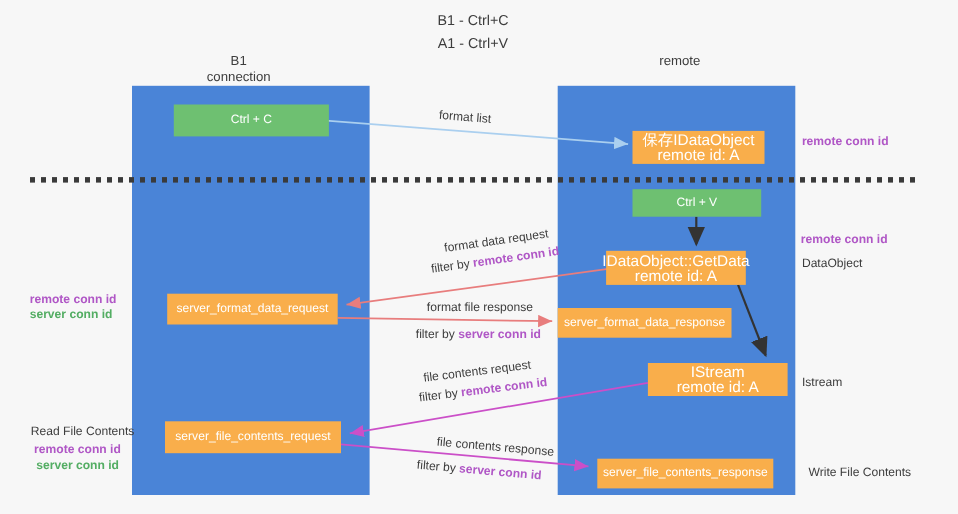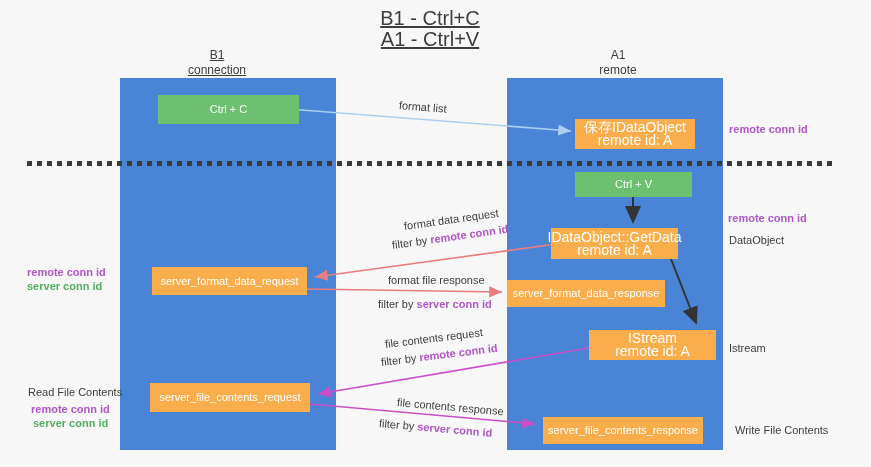--- a/index.html
+++ b/index.html
@@ -10,23 +10,22 @@
   .canvas{
     position:relative;
     width:871px;height:467px;
     background:var(--background,#f7f7f7);
     overflow:hidden;
   }
   .abs{position:absolute;}
   .title{
     left:340px;top:8px;width:180px;
     text-align:center;
-    font-size:20px;line-height:21px;
+    font-size:13px;line-height:21px;
     color:var(--text-dark,#3d3d3d);
-    text-decoration:underline;
   }
   .lane-header{
     top:48px;width:120px;
     text-align:center;
     font-size:12px;line-height:15px;
     color:var(--text-dark,#3d3d3d);
   }
   .lane{
     top:78px;width:216px;height:372px;
     background:var(--lane-blue,#4a84d7);
@@ -73,26 +72,25 @@
 </head>
 <body>
 
 <div class="canvas">
 
   <div class="abs title">
     <div>B1 - Ctrl+C</div>
     <div>A1 - Ctrl+V</div>
   </div>
 
-  <div class="abs lane-header" style="left:157px;text-decoration:underline;">
+  <div class="abs lane-header" style="left:157px;">
     <div>B1</div>
     <div>connection</div>
   </div>
   <div class="abs lane-header" style="left:558px;">
-    <div>A1</div>
     <div>remote</div>
   </div>
 
   <div class="abs lane" style="left:120px;"></div>
   <div class="abs lane" style="left:507px;"></div>
 
   <div class="abs dash-line"></div>
 
   <svg class="abs arrows" width="871" height="467" viewBox="0 0 871 467">
     <defs>

